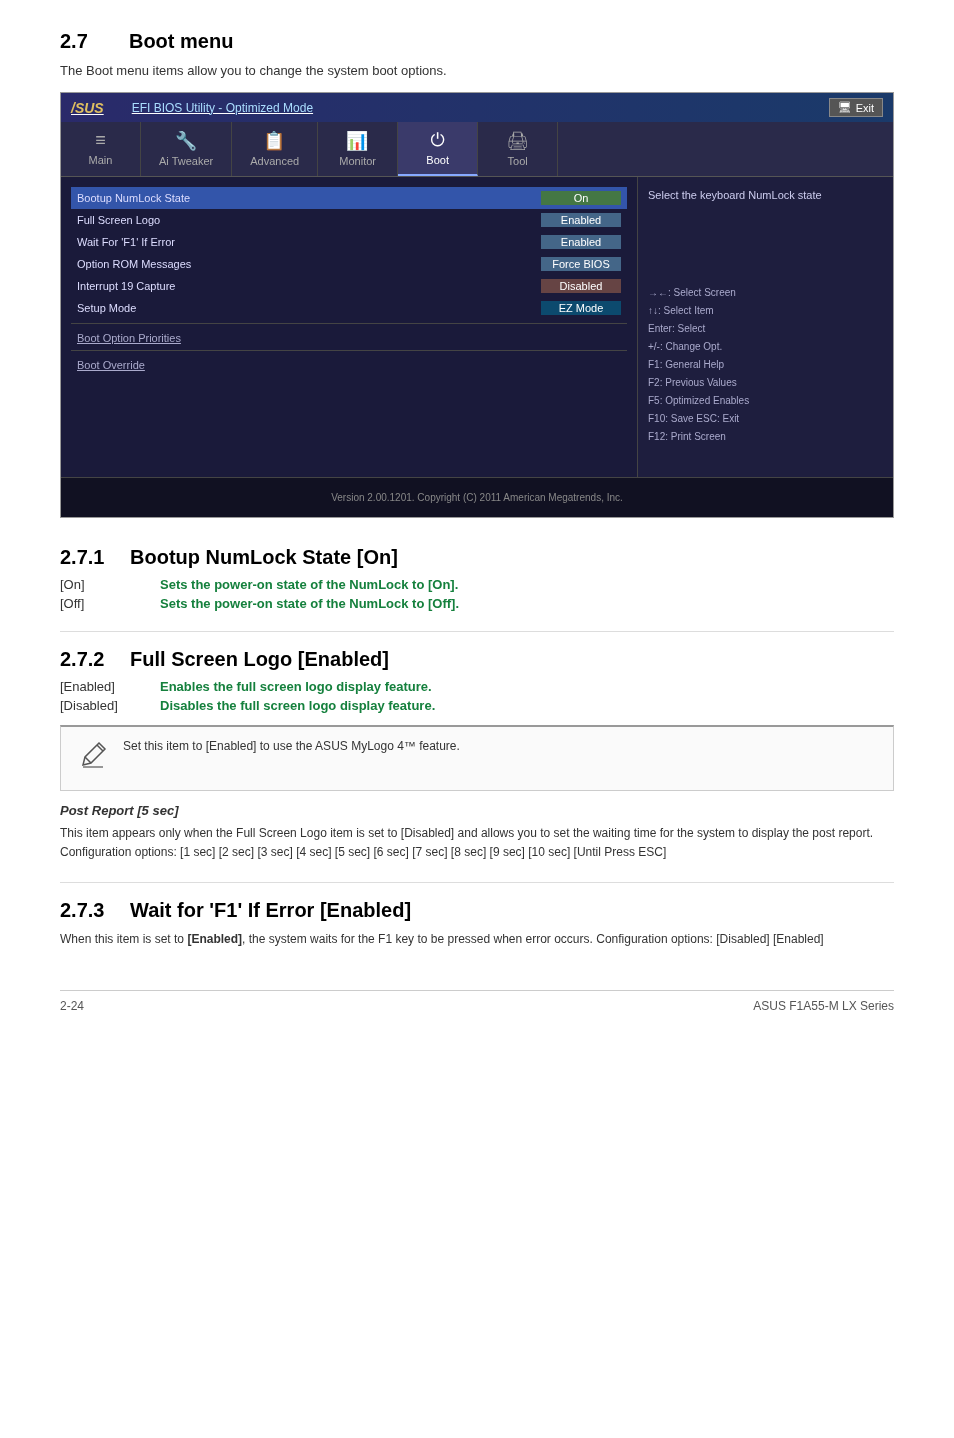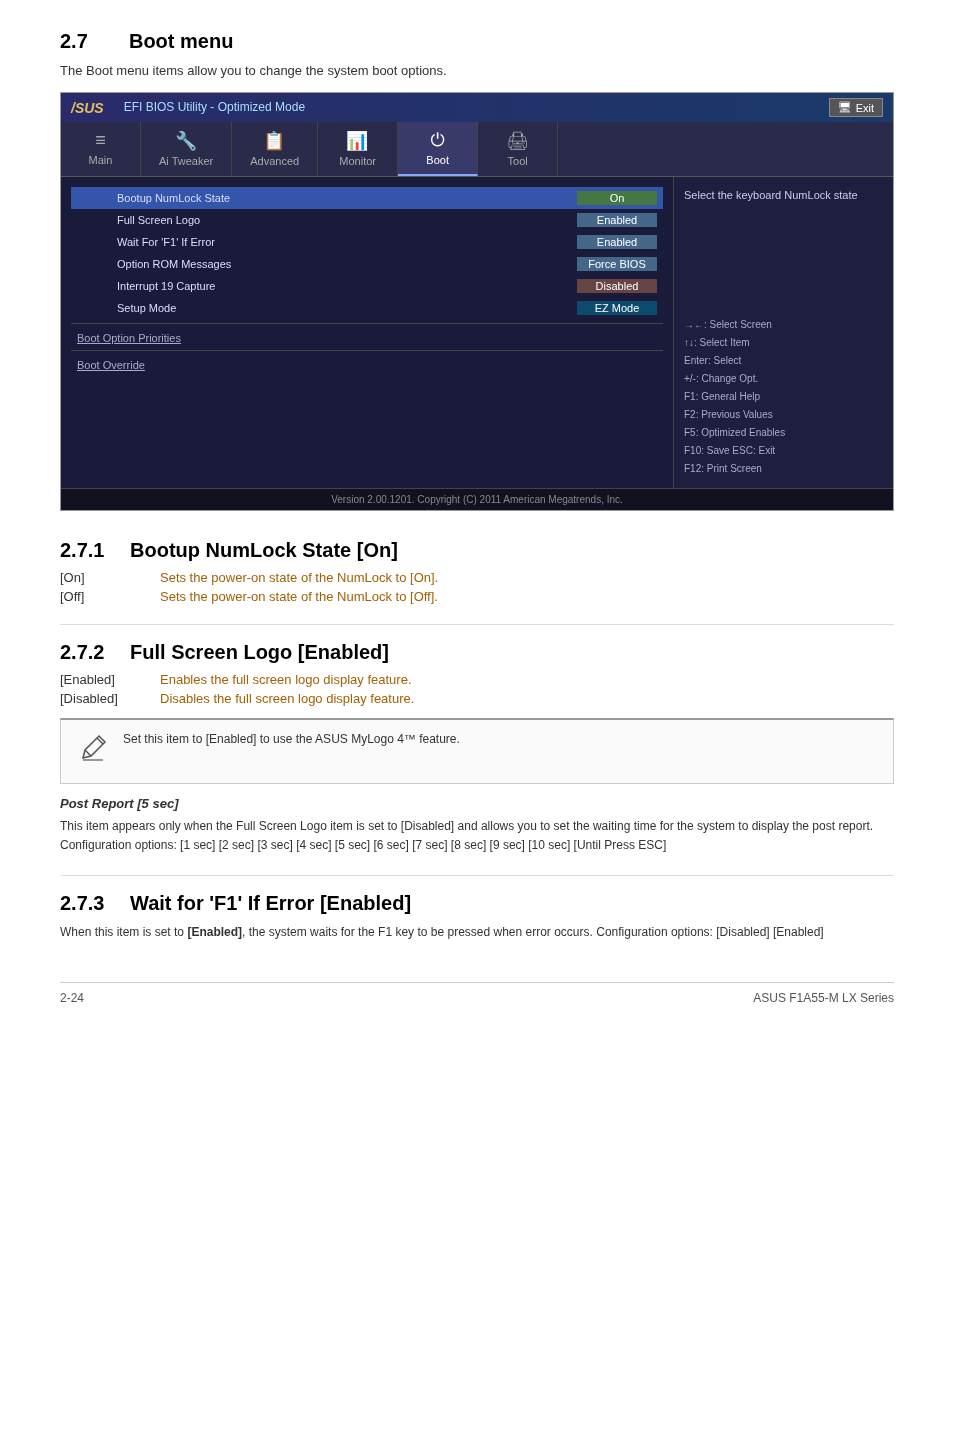--- a/index.html
+++ b/index.html
@@ -98,21 +98,21 @@
     .bios-body {
       display: flex;
       min-height: 300px;
     }
     .bios-main {
       flex: 1;
       padding: 10px;
       background: #1a1a3a;
     }
     .bios-sidebar {
-      width: 220px;
+      width: 256px;
       background: #1e1e3e;
       padding: 10px;
       border-left: 1px solid #444;
       font-size: 11px;
       color: #ccc;
     }
 
     .bios-menu-item {
       display: flex;
       align-items: center;
@@ -120,21 +120,20 @@
       cursor: pointer;
       font-size: 11px;
     }
     .bios-menu-item.highlighted {
       background: #3355aa;
       color: #fff;
     }
     .bios-menu-item .item-label {
       flex: 1;
       color: #ddddff;
-      margin-left: 40px;
     }
     .bios-menu-item .item-value {
       background: #445588;
       color: #fff;
       padding: 1px 8px;
       font-size: 11px;
       min-width: 80px;
       text-align: center;
     }
     .bios-menu-item .item-value.on { background: #447744; }
@@ -165,21 +164,21 @@
       color: #aaaacc;
       font-size: 10px;
       line-height: 1.8;
       margin-top: 10px;
     }
 
     .bios-footer {
       background: #111122;
       color: #888;
       text-align: center;
-      padding: 5px;
+      padding: 14px;
       font-size: 10px;
       border-top: 1px solid #444;
     }
 
     
     .subsection {
       margin-bottom: 20px;
     }
     .subsection-title {
       font-size: 20px;
@@ -197,21 +196,22 @@
     .desc-row {
       display: flex;
       margin-bottom: 4px;
     }
     .desc-key {
       min-width: 100px;
       font-weight: normal;
       color: #333;
     }
     .desc-val {
-      color: #a16207;
+      color: #15803d;
+      font-weight: bold;
     }
 
     .note-box {
       border: 1px solid #ccc;
       border-top: 2px solid #999;
       padding: 10px 14px;
       display: flex;
       align-items: flex-start;
       gap: 12px;
       margin: 12px 0;
@@ -264,21 +264,21 @@
 <div class="section-title">
   <span>2.7</span>
   <span style="display:inline-block; width:30px;"></span>
   <span>Boot menu</span>
 </div>
 <div class="section-desc">The Boot menu items allow you to change the system boot options.</div>
 
 <div class="bios-container">
 
   <div class="bios-titlebar">
-    <div style="display:flex; gap:12px;">
+    <div style="display:flex; align-items:center; gap:20px;text-decoration:underline;">
       <span class="logo">/SUS</span>
       <span class="title-text">EFI BIOS Utility - Optimized Mode</span>
     </div>
     <button class="bios-exit-btn">
       <span>🖥</span>
       <span>Exit</span>
     </button>
   </div>
 
   <div class="bios-nav">
@@ -347,21 +347,21 @@
 
       <div class="bios-divider"></div>
 
       <div class="bios-section-label">Boot Override</div>
 
     </div>
 
     <div class="bios-sidebar">
       <div class="sidebar-hint">Select the keyboard NumLock state</div>
 
-      <div style="margin-top: 112px;">
+      <div style="margin-top: 80px;">
         <div class="sidebar-keys">
           <div>→←:  Select Screen</div>
           <div>↑↓:  Select Item</div>
           <div>Enter:  Select</div>
           <div>+/-:  Change Opt.</div>
           <div>F1:  General Help</div>
           <div>F2:  Previous Values</div>
           <div>F5:  Optimized Enables</div>
           <div>F10:  Save  ESC:  Exit</div>
           <div>F12:  Print Screen</div>

